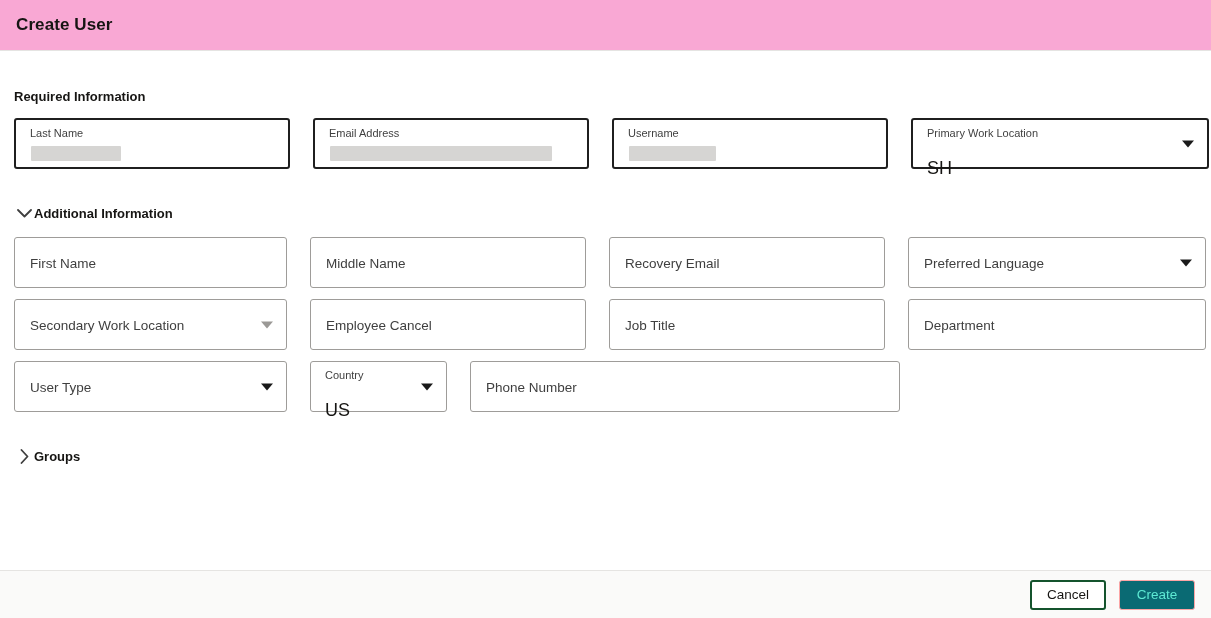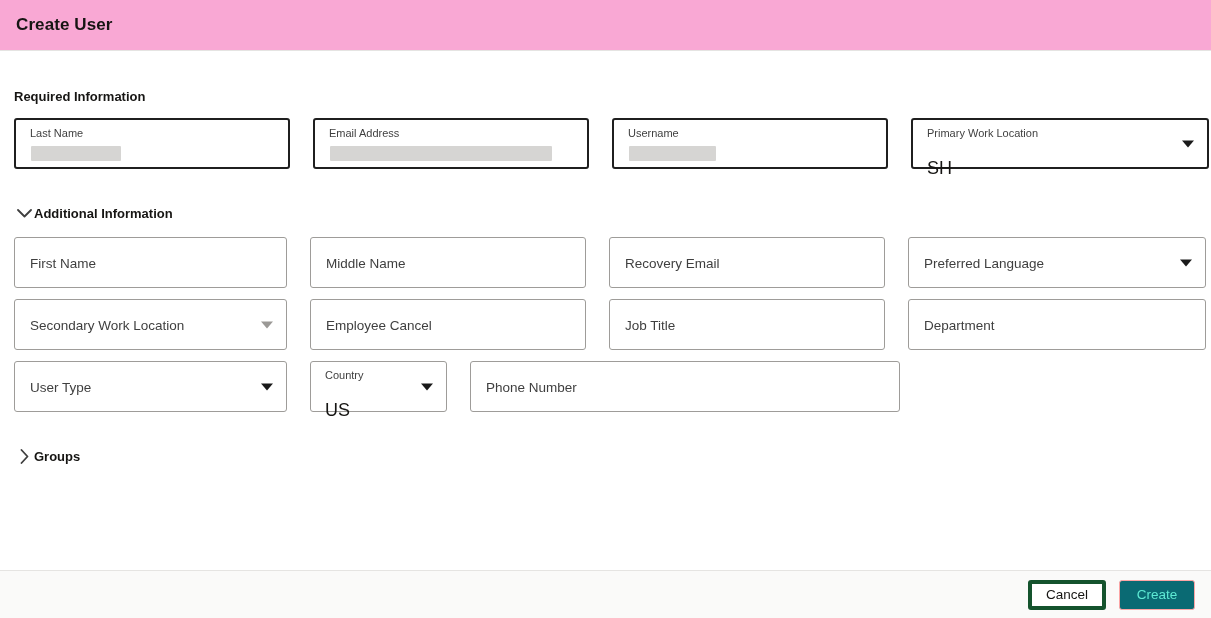--- a/index.html
+++ b/index.html
@@ -169,21 +169,21 @@
     font-size: 13.5px;
     border-radius: 3px;
     cursor: pointer;
     display: inline-flex;
     align-items: center;
     justify-content: center;
     font-family: "Liberation Sans", sans-serif;
   }
   .btn-secondary {
     background: #ffffff;
-    border: 4px solid #14532d;
+    border: 2px solid #14532d;
     color: #161513;
   }
   .btn-primary {
     background: #0a6a73;
     border: 1px solid #fca5a5;
     color: #5eead4;
   }
 </style>
 </head>
 <body>

